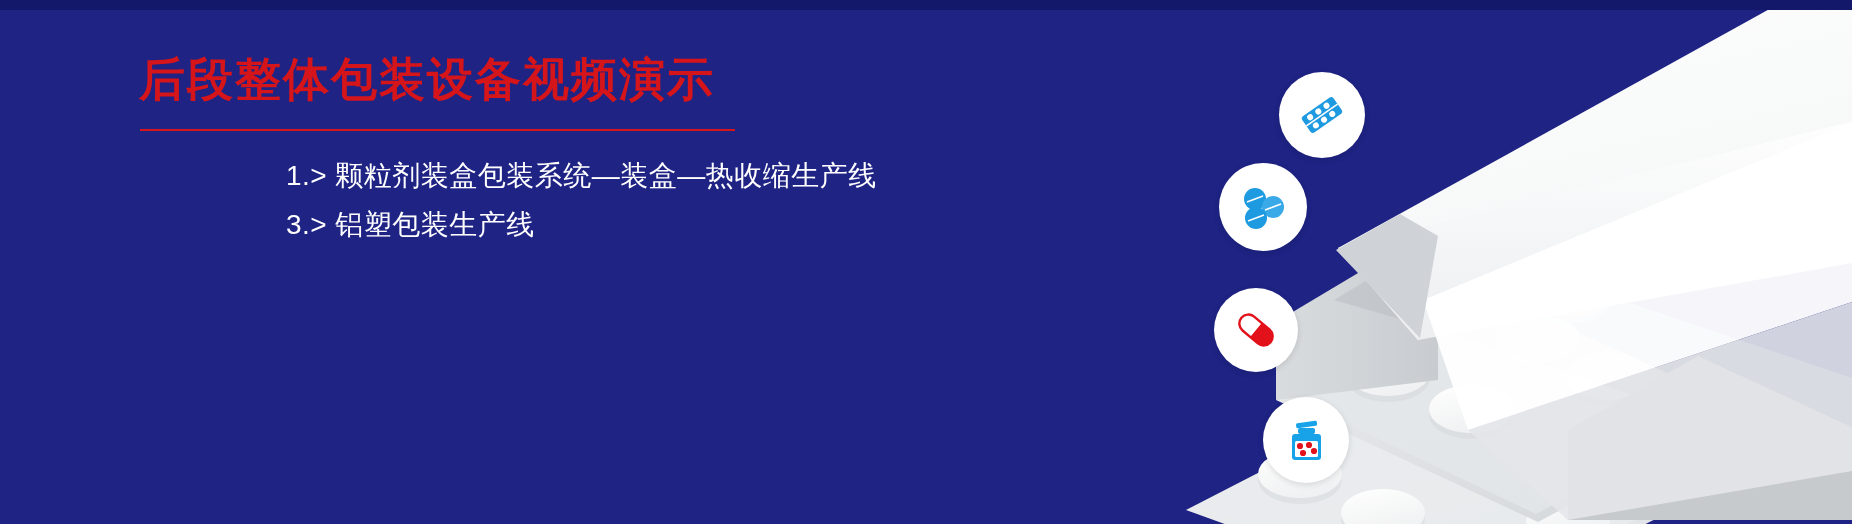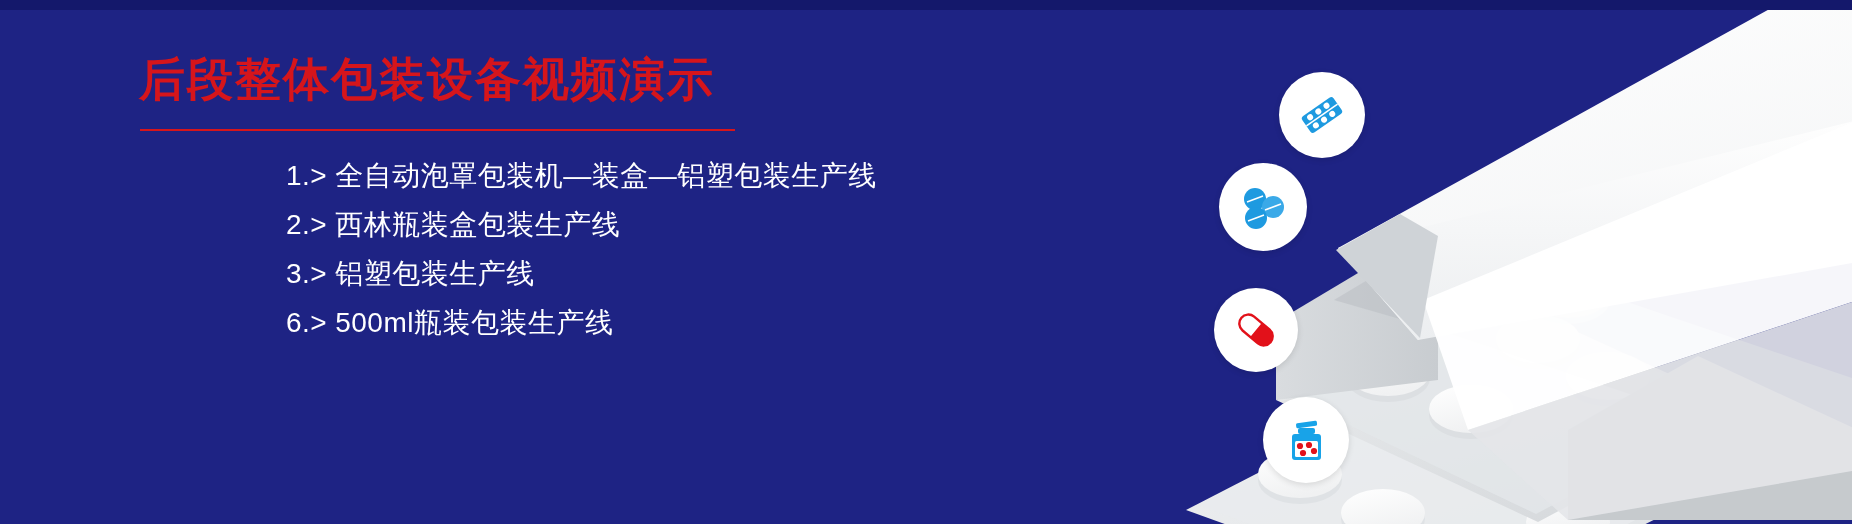--- a/index.html
+++ b/index.html
@@ -244,27 +244,21 @@
       </g>
     </svg>
   </div>
 
   <div class="text-block">
     <div class="banner-title">后段整体包装设备视频演示</div>
     <div class="title-rule"></div>
 
     <ul class="item-list">
       <li>
-        <span class="item-num">1.&gt;</span><span class="item-text">全自动泡罩包装机—装盒—铝塑包装生产线</span>
-      </li>
-      <li>
-        <span class="item-num">2.&gt;</span><span class="item-text">西林瓶装盒包装生产线</span>
+        <span class="item-num">1.&gt;</span><span class="item-text">颗粒剂装盒包装系统—装盒—热收缩生产线</span>
       </li>
       <li>
         <span class="item-num">3.&gt;</span><span class="item-text">铝塑包装生产线</span>
       </li>
-      <li>
-        <span class="item-num">6.&gt;</span><span class="item-text">500ml瓶装包装生产线</span>
-      </li>
     </ul>
   </div>
 
 </div>
 
 </body></html>

